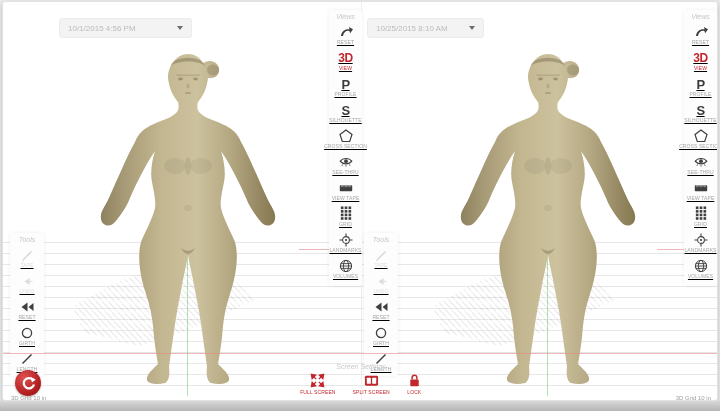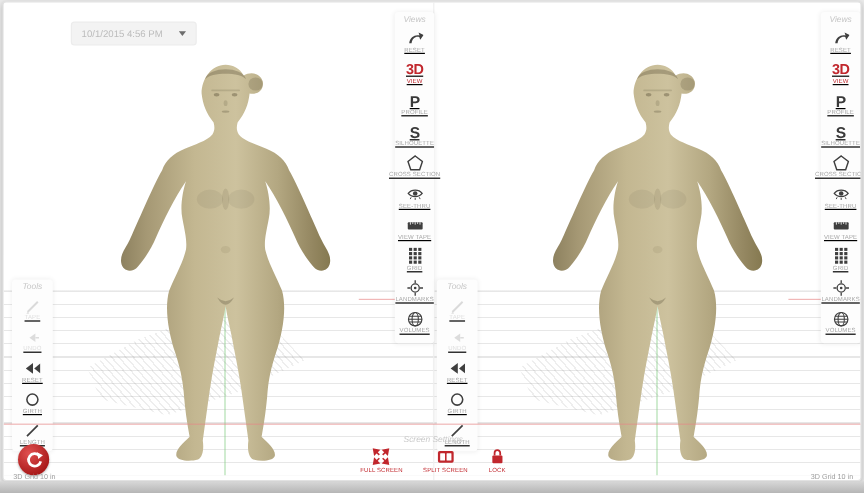--- a/index.html
+++ b/index.html
@@ -214,22 +214,26 @@
 
     <svg class="body-svg" style="left:75px" viewBox="0 0 220 340">
         <use href="#bodyFig"></use>
       </svg>
     <svg class="body-svg" style="left:435px" viewBox="0 0 220 340">
         <use href="#bodyFig"></use>
       </svg>
 
     <div class="red-line full"></div>
 
-    <div class="date-dd" style="left:56px;width:105px">
+    <div class="date-dd" style="left:56px;width:133px">
       <span class="txt">10/1/2015 4:56 PM</span>
+      <span class="dd-arrow"></span>
+    </div>
+    <div class="date-dd" style="left:364px;width:117px">
+      <span class="txt">10/25/2015 8:10 AM</span>
       <span class="dd-arrow"></span>
     </div>
 
     <div class="tb-card views-card" style="left:326px">
       <div class="tb-header">Views</div>
       <div class="tb-item">
         <svg class="ic">
             <use href="#ic-reset-view"></use>
           </svg>
         <div class="tb-label">RESET</div>

